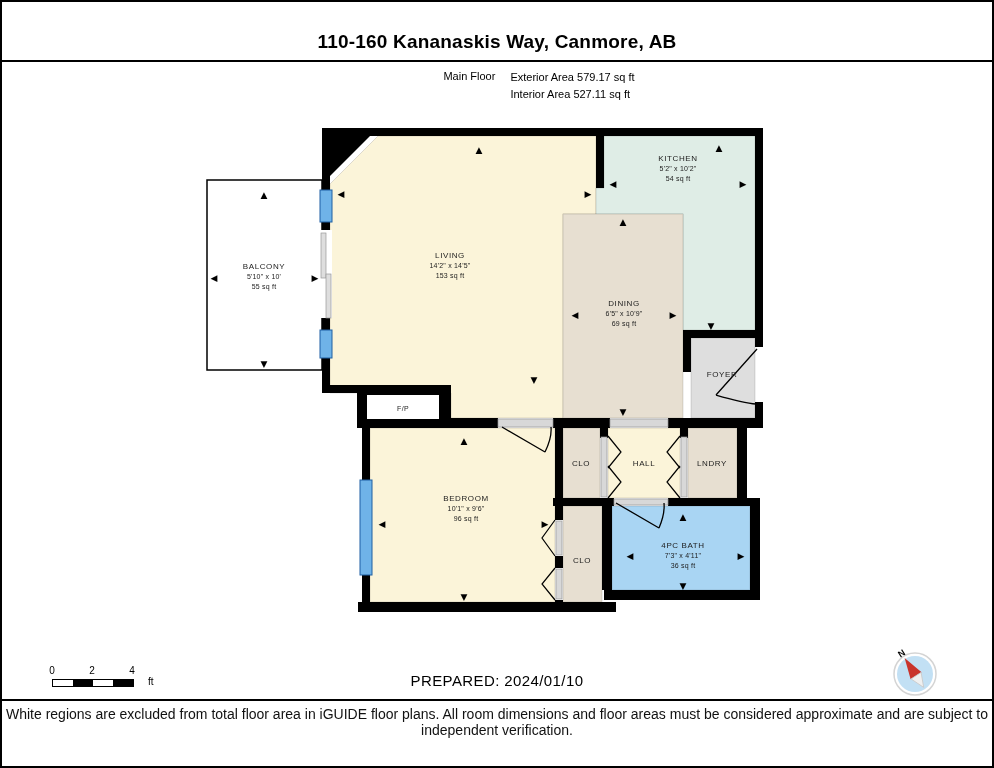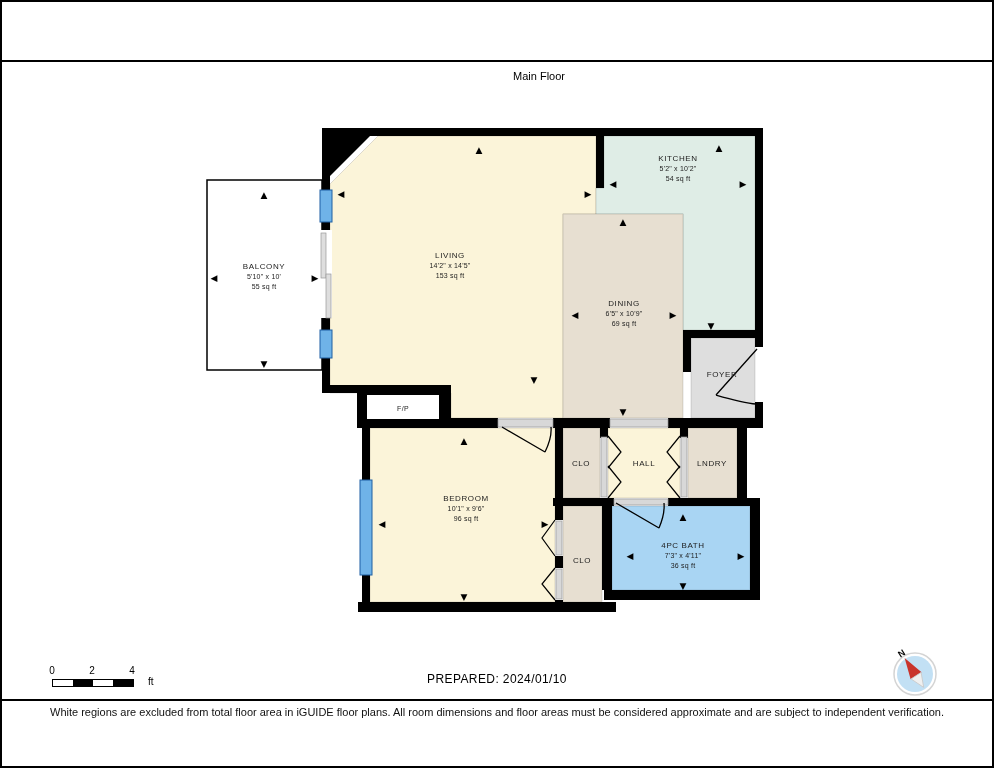--- a/index.html
+++ b/index.html
@@ -19,36 +19,41 @@
   .rn{font-size:8px;letter-spacing:.6px;fill:#1c1c1c;text-anchor:middle}
   .rd{font-size:7px;letter-spacing:.2px;fill:#1c1c1c;text-anchor:middle}
   .sm{font-size:7px;letter-spacing:.4px;fill:#1c1c1c;text-anchor:middle}
   .ar{font-size:9px;text-anchor:middle;fill:#000;font-family:"DejaVu Sans",sans-serif}
   .scalebar{position:absolute;left:52px;top:665px;width:120px;height:26px;font-size:10px}
   .tick{position:absolute;top:0;width:18px;text-align:center}
   .bar{position:absolute;top:14px;left:0;width:80px;height:6px;border:1px solid #000;display:flex}
   .bar i{flex:1}.bar i.b{background:#000}
   .unit{position:absolute;left:96px;top:11px}
   .prepared{position:absolute;top:672px;left:0;width:100%;text-align:center;
-            font-size:12px;letter-spacing:.4px}
+            font-size:15px;letter-spacing:.4px}
   .disclaimer{position:absolute;top:706px;left:0;width:100%;text-align:center;
-              font-size:11px;color:#111}
+              font-size:14px;color:#111}
   .compass{position:absolute;left:887px;top:646px}
   .ntext{font-size:9px;font-weight:bold;text-anchor:middle;fill:#000}
 </style>
 </head>
 <body>
 
 <div class="page">
   <div class="frame"></div>
 
+  <div class="title">110-160 Kananaskis Way, Canmore, AB</div>
   <div class="rule rule-top"></div>
 
   <div class="subheader">
     <div class="floor-label">Main Floor</div>
+    <div class="areas">
+      <div>Exterior Area 579.17 sq ft</div>
+      <div>Interior Area 527.11 sq ft</div>
+    </div>
   </div>
 
   <svg class="svgplan" width="994" height="768" viewBox="0 0 994 768">
 
     <rect x="207" y="180" width="115" height="190" fill="#ffffff" stroke="#000" stroke-width="1.5"></rect>
 
     <g stroke="rgba(0,0,0,0.13)" stroke-width="1">
       <polygon points="378,136 596,136 596,214 563,214 563,418 451,418 451,393 330,393 330,184" fill="#FBF4D9"></polygon>
       <polygon points="604,136 755,136 755,330 683,330 683,214 596,214 596,188 604,188" fill="#DFEDE6"></polygon>
       <rect x="563" y="214" width="120" height="204" fill="#E7DFD1"></rect>

